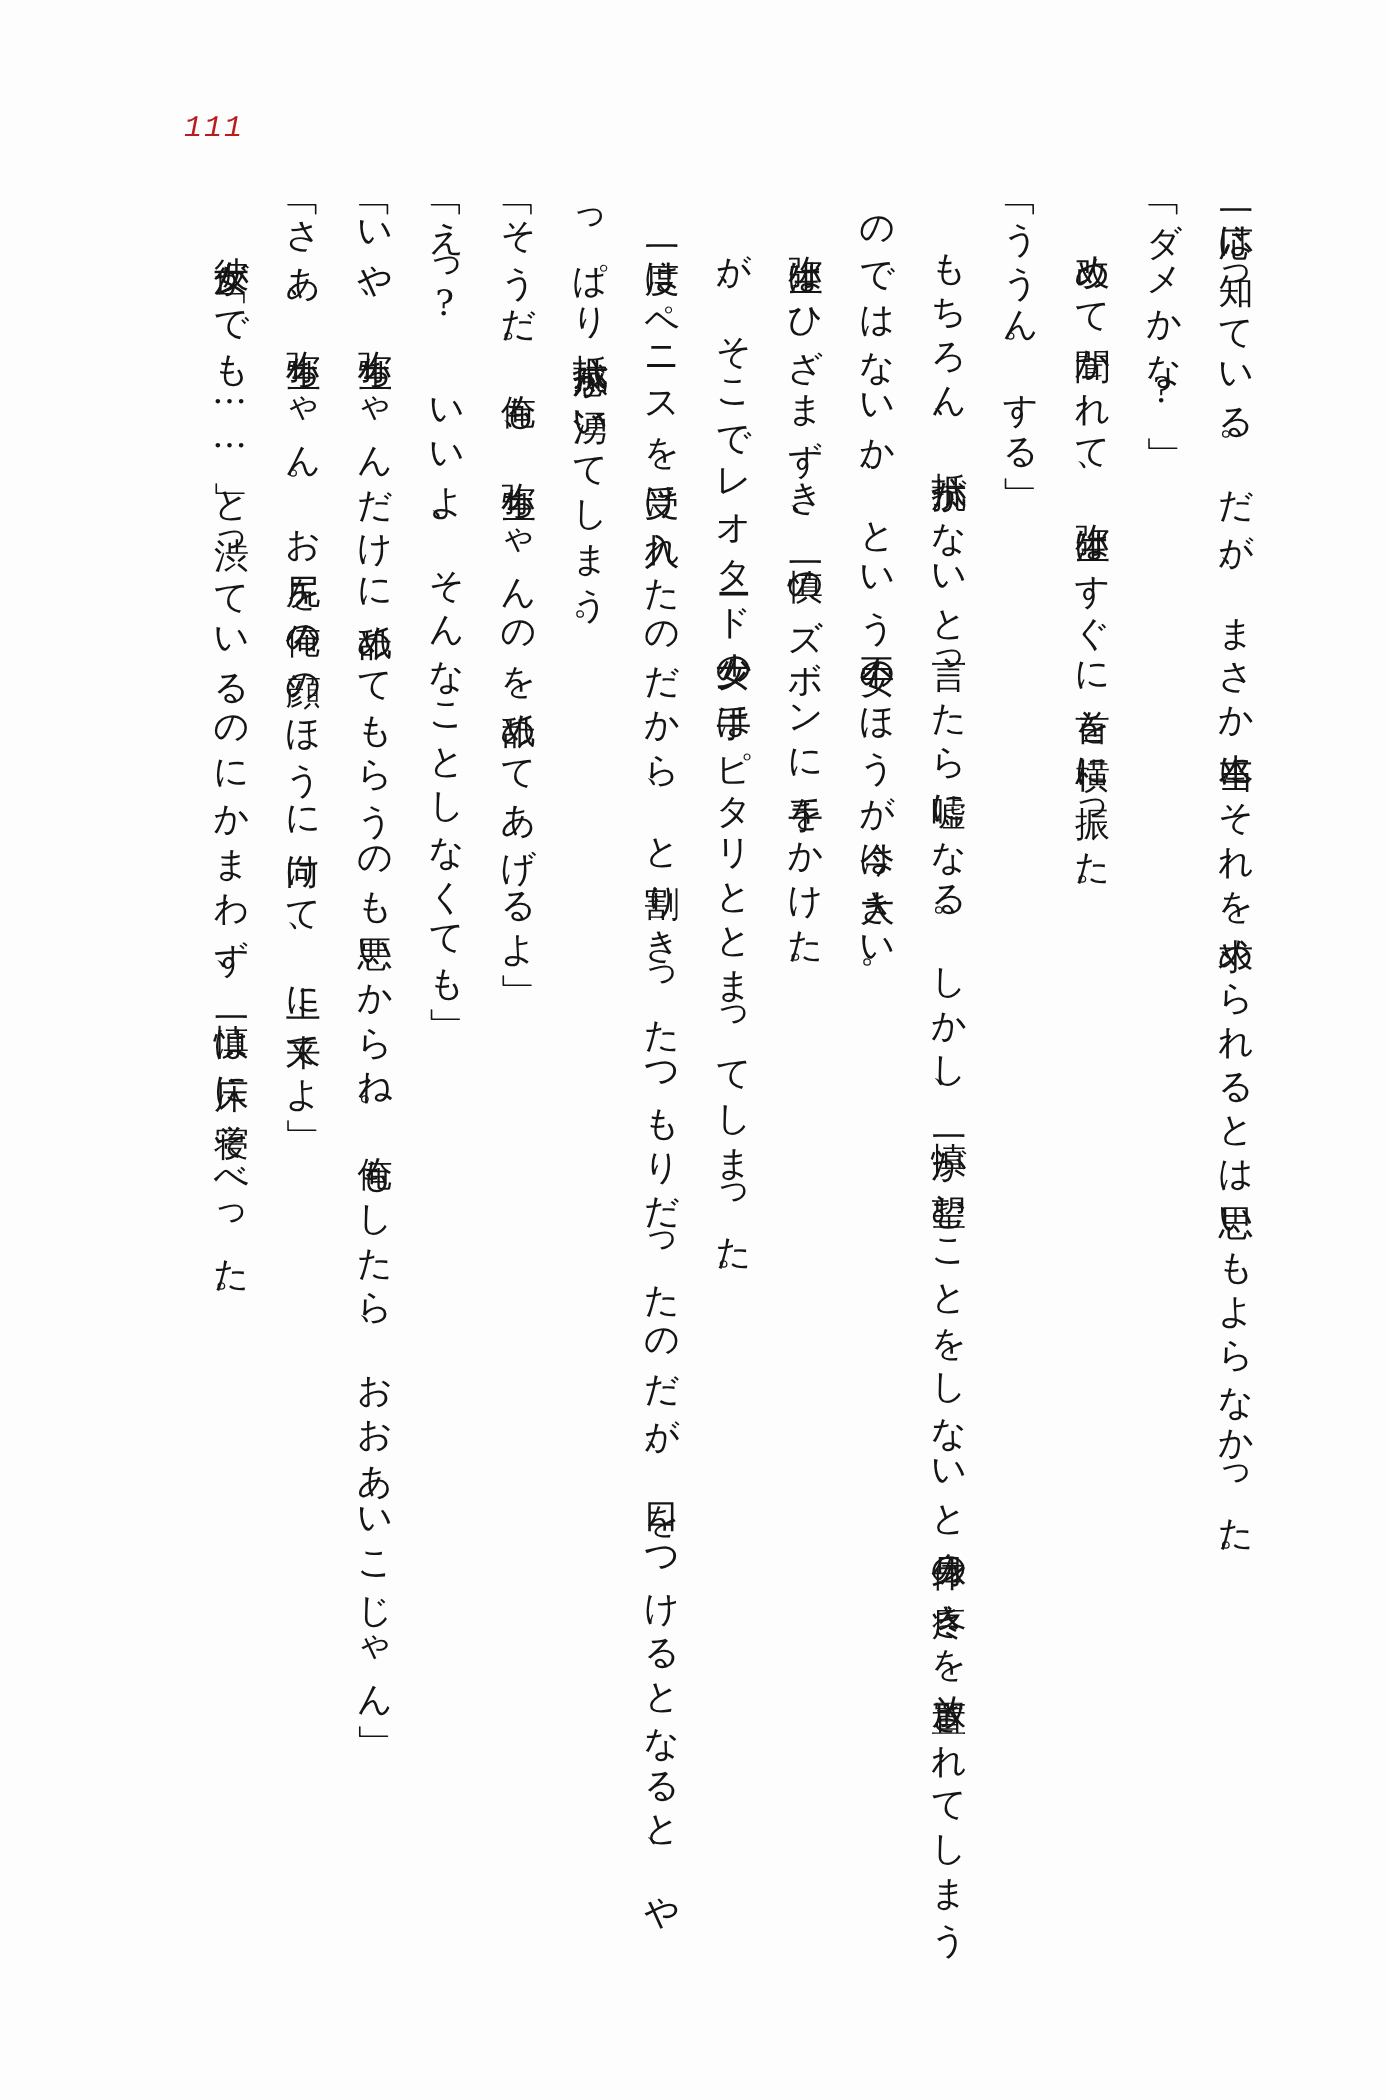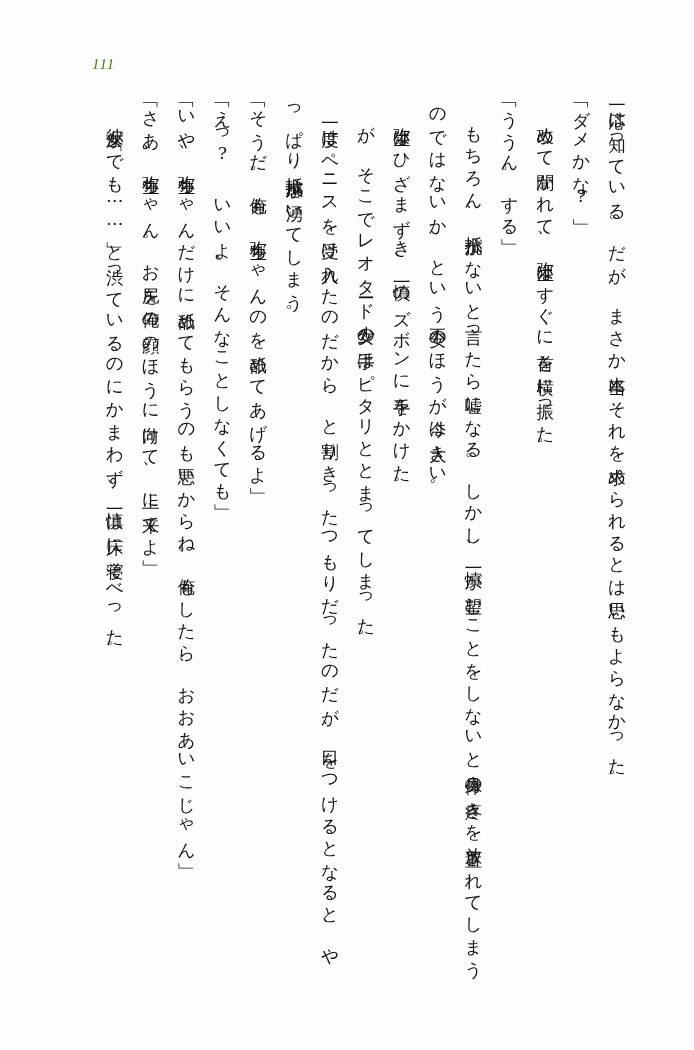--- a/index.html
+++ b/index.html
@@ -18,23 +18,23 @@
     position: relative;
     width: 694px;
     height: 1050px;
     background: #fdfdfd;
   }
   .page-number {
     position: absolute;
     top: 56px;
     left: 92px;
     font-size: 15px;
-    font-family: Liberation Serif, serif;
+    font-family: Liberation Mono, monospace;
     font-style: italic;
-    color: #4d7c0f;
+    color: #b91c1c;
     letter-spacing: 1px;
   }
   .text-block {
     position: absolute;
     top: 96px;
     left: 60px;
     width: 574px;
     height: 880px;
     writing-mode: vertical-rl;
     text-orientation: upright;

